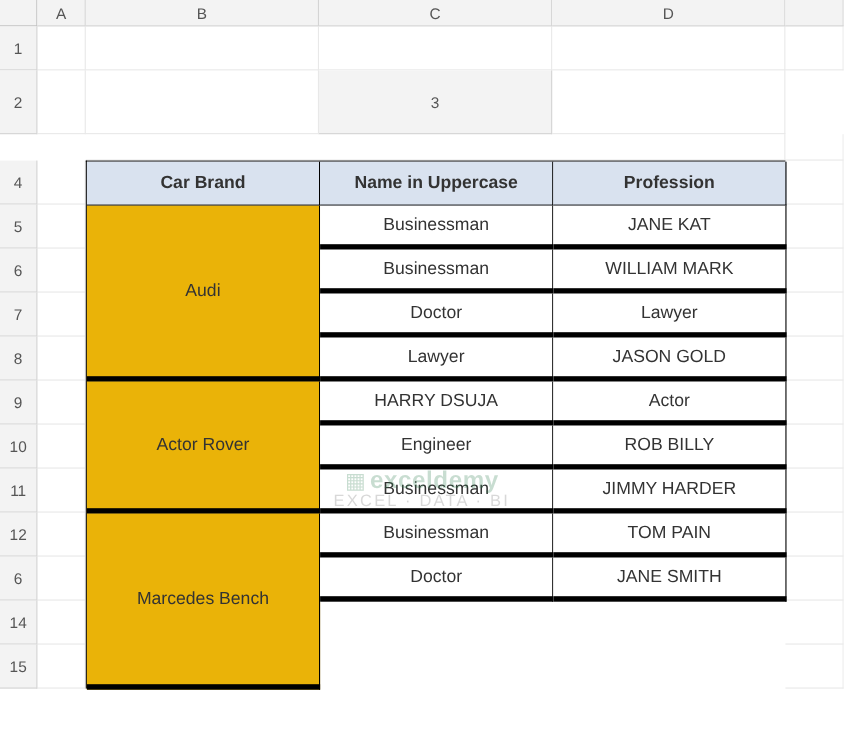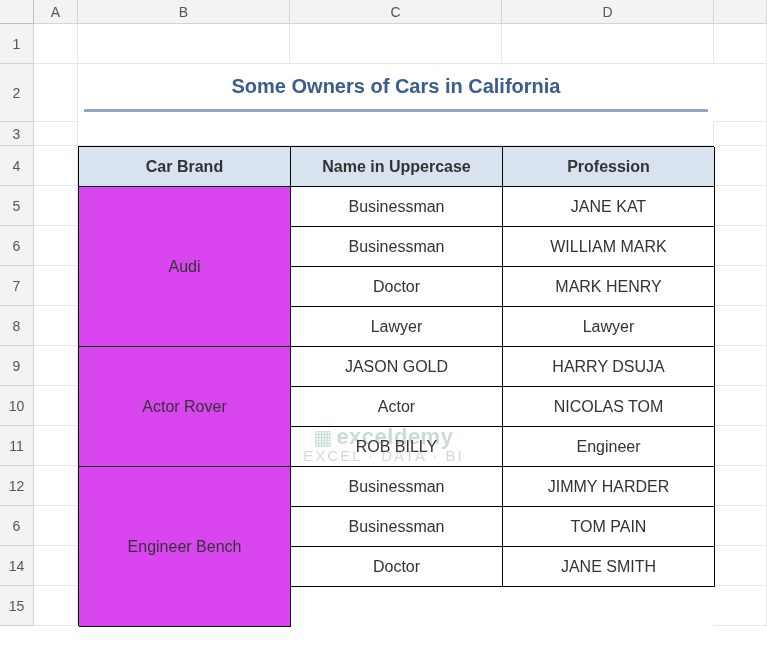--- a/index.html
+++ b/index.html
@@ -68,24 +68,24 @@
     justify-content: center;
     border-right: 1px solid #000;
     border-bottom: 1px solid #000;
   }
   .td {
     display: flex;
     align-items: center;
     justify-content: center;
     font-size: 16px;
     border-right: 1px solid #000;
-    border-bottom: 1px solid #000000;
+    border-bottom: 5px solid #000000;
     background: #fff;
   }
-  .merged { background: #d946ef; text-align: right; }
+  .merged { background: #eab308; text-align: right; }
   .watermark {
     position: absolute;
     left: 50%; top: 50%;
     transform: translate(-50%, 70px);
     text-align: center;
     opacity: 0.25;
     pointer-events: none;
     font-size: 14px;
     color: #2a7a4a;
     line-height: 1;
@@ -108,21 +108,20 @@
 
   <div class="row-header">1</div>
   <div class="cell"></div>
   <div class="cell"></div>
   <div class="cell"></div>
   <div class="cell"></div>
   <div class="cell"></div>
 
   <div class="row-header">2</div>
   <div class="cell"></div>
-  <div class="title-cell">Some Owners of Cars in California</div>
   <div class="cell"></div>
 
   <div class="row-header">3</div>
   <div class="cell"></div>
   <div class="cell" style="grid-column:3/6"></div>
   <div class="cell"></div>
 
   <div class="row-header" style="grid-row:5">4</div>
   <div class="cell" style="grid-row:5"></div>
   <div class="cell" style="grid-row:5;grid-column:6"></div>
@@ -175,33 +174,31 @@
     <div class="th">Car Brand</div>
     <div class="th">Name in Uppercase</div>
     <div class="th">Profession</div>
 
     <div class="td merged" style="grid-row:2/6">Audi</div>
     <div class="td">Businessman</div>
     <div class="td">JANE KAT</div>
     <div class="td">Businessman</div>
     <div class="td">WILLIAM MARK</div>
     <div class="td">Doctor</div>
-    <div class="td">MARK HENRY</div>
     <div class="td">Lawyer</div>
 
     <div class="td merged" style="grid-row:6/9">Actor Rover</div>
     <div class="td">Lawyer</div>
     <div class="td">JASON GOLD</div>
     <div class="td">HARRY DSUJA</div>
     <div class="td">Actor</div>
-    <div class="td">NICOLAS TOM</div>
-
-    <div class="td merged" style="grid-row:9/13">Engineer Bench</div>
+
+    <div class="td merged" style="grid-row:9/13">Marcedes Bench</div>
+    <div class="td">Engineer</div>
     <div class="td">ROB BILLY</div>
-    <div class="td">Engineer</div>
     <div class="td">Businessman</div>
     <div class="td">JIMMY HARDER</div>
     <div class="td">Businessman</div>
     <div class="td">TOM PAIN</div>
     <div class="td">Doctor</div>
     <div class="td">JANE SMITH</div>
   </div>
 </div>
 
 <div class="watermark">

